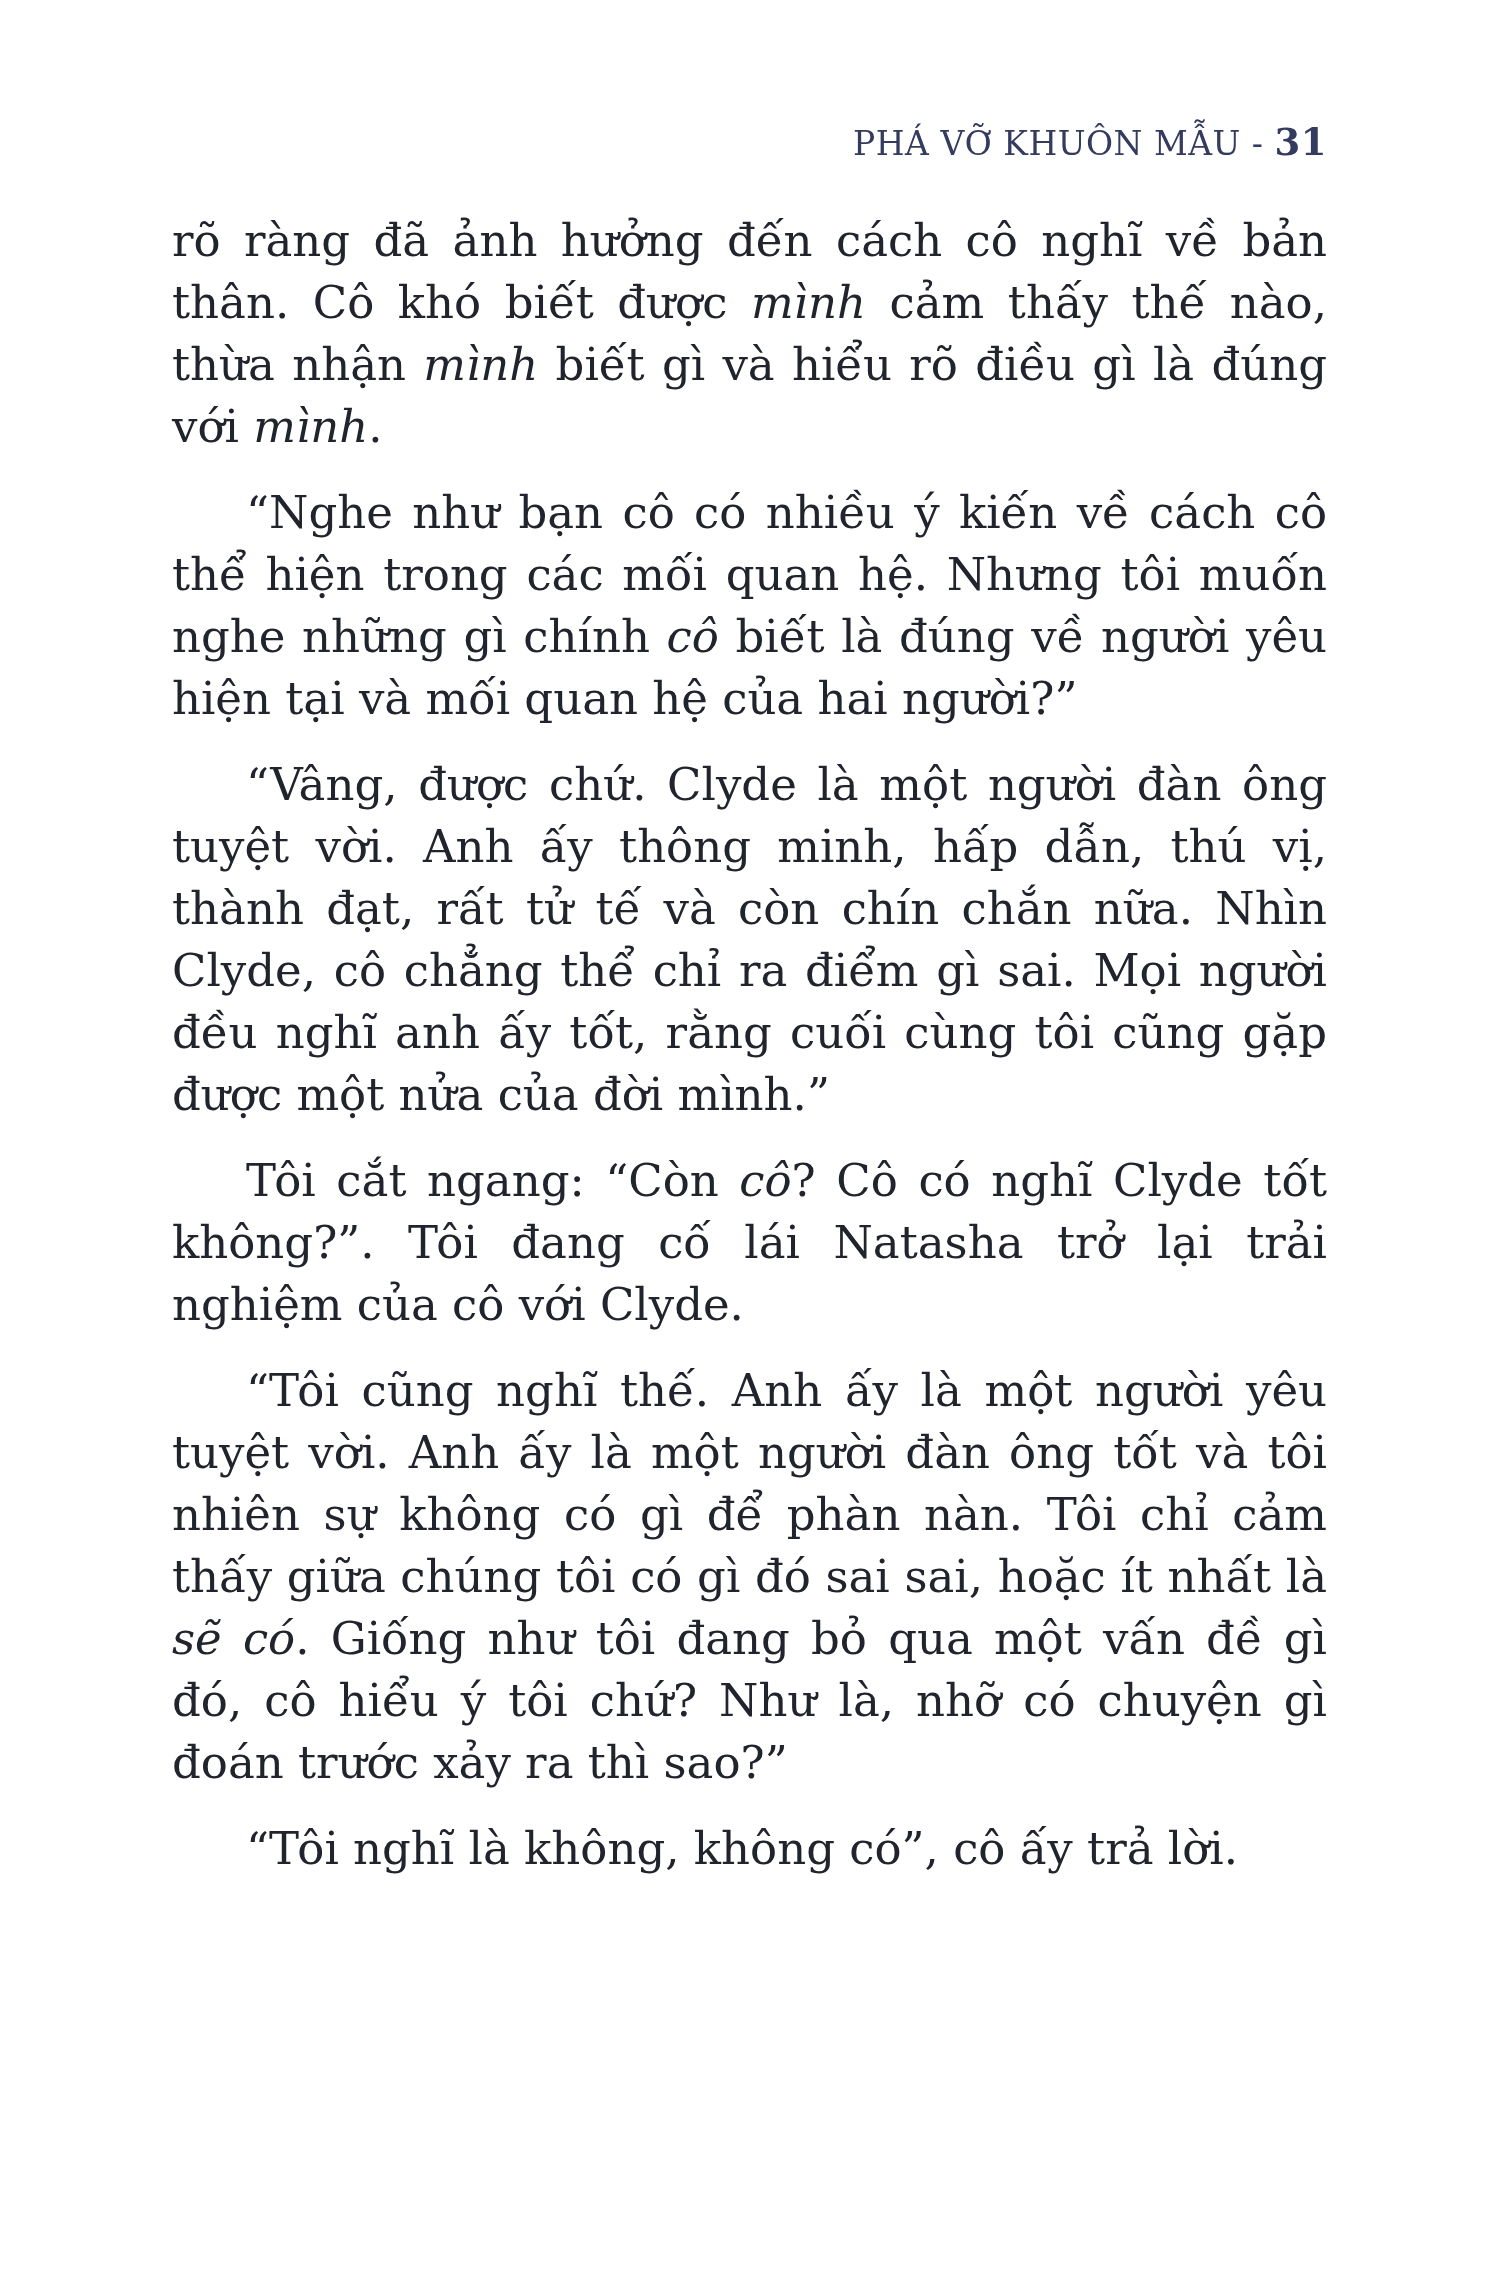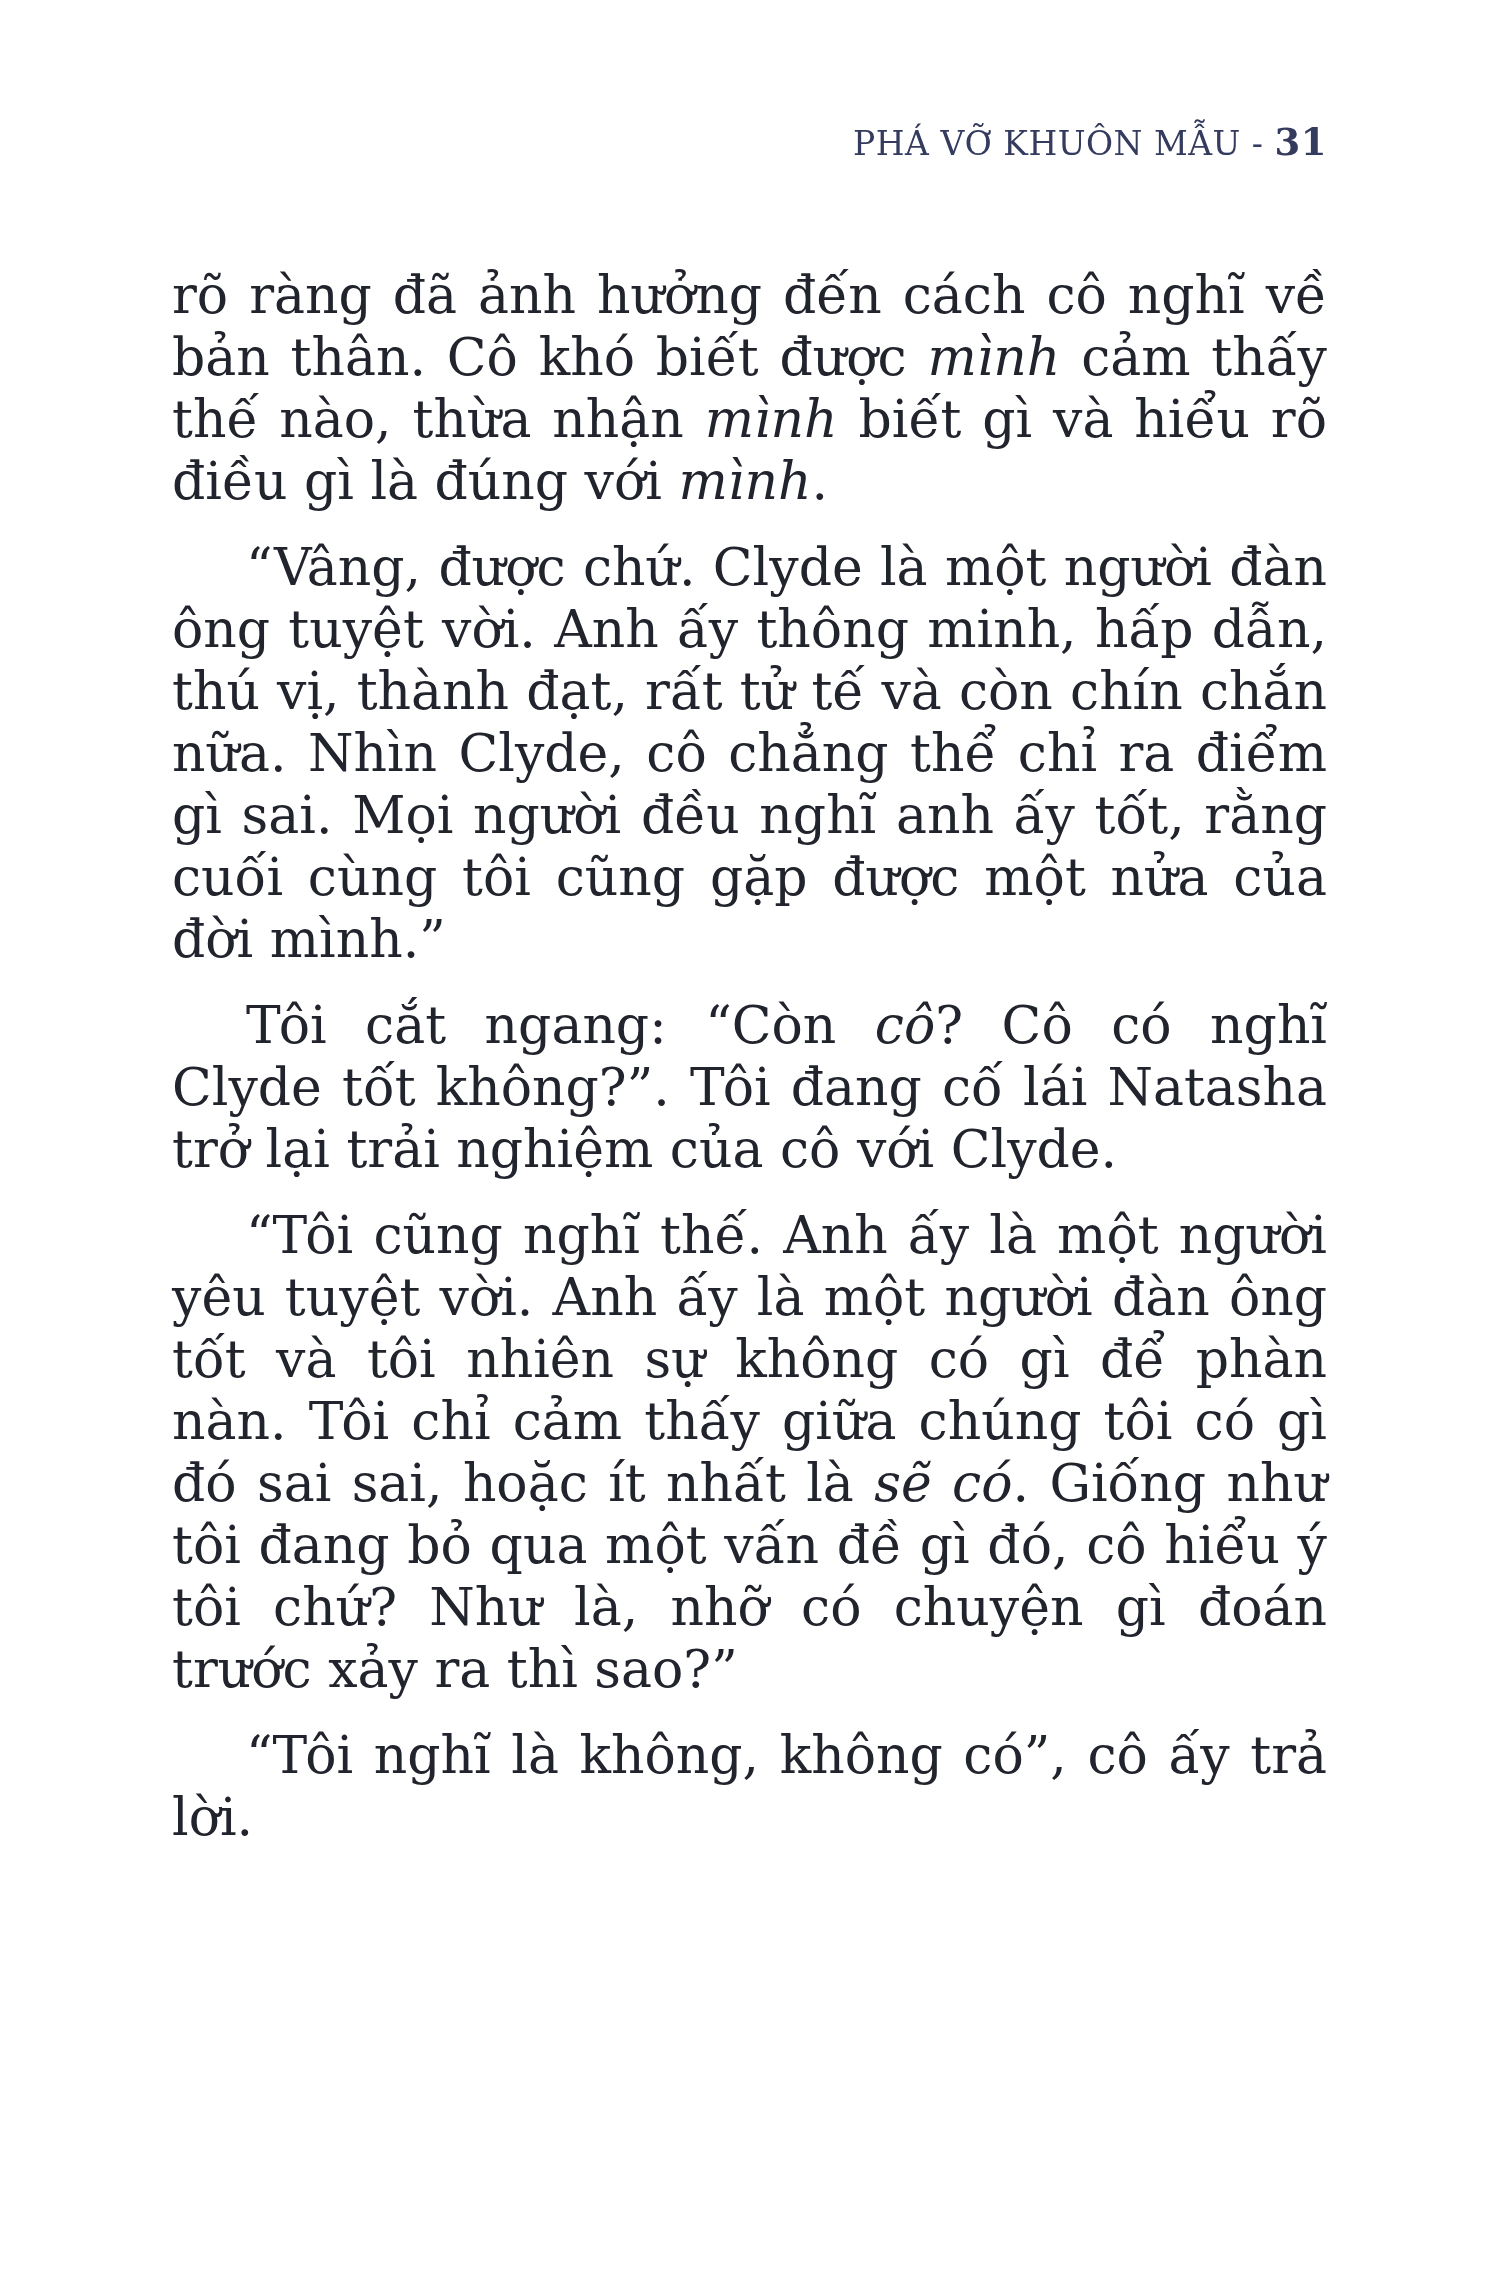--- a/index.html
+++ b/index.html
@@ -28,23 +28,23 @@
     font-size: 33px;
     line-height: 44px;
     letter-spacing: 0.5px;
     white-space: nowrap;
   }
   .running-head .pagenum {
     font-weight: bold;
     font-size: 37px;
   }
   .text-body {
-    margin-top: 98px;
+    margin-top: 44px;
     color: var(--body-color);
-    font-size: 52px;
+    font-size: 45px;
     line-height: 62px;
     text-align: justify;
   }
   .text-body p.para {
     margin: 24px 0 0 0;
   }
   .text-body p.para:first-child {
     margin-top: 0;
   }
   .text-body p.para.indent {
@@ -56,18 +56,19 @@
 </style>
 </head>
 <body>
 
 <div class="page">
   <div class="running-head">
     <span>PHÁ VỠ KHUÔN MẪU</span><span> - </span><span class="pagenum">31</span>
   </div>
   <div class="text-body">
       <p class="para"><span>rõ ràng đã ảnh hưởng đến cách cô nghĩ về bản thân. Cô khó biết được </span><em>mình</em><span> cảm thấy thế nào, thừa nhận </span><em>mình</em><span> biết gì và hiểu rõ điều gì là đúng với </span><em>mình</em><span>.</span></p>
+      <p class="para indent"><span>“Nghe như bạn cô có nhiều ý kiến về cách cô thể hiện trong các mối quan hệ. Nhưng tôi muốn nghe những gì chính </span><em>cô</em><span> biết là đúng về người yêu hiện tại và mối quan hệ của hai người?”</span></p>
       <p class="para indent"><span>“Vâng, được chứ. Clyde là một người đàn ông tuyệt vời. Anh ấy thông minh, hấp dẫn, thú vị, thành đạt, rất tử tế và còn chín chắn nữa. Nhìn Clyde, cô chẳng thể chỉ ra điểm gì sai. Mọi người đều nghĩ anh ấy tốt, rằng cuối cùng tôi cũng gặp được một nửa của đời mình.”</span></p>
       <p class="para indent"><span>Tôi cắt ngang: “Còn </span><em>cô</em><span>? Cô có nghĩ Clyde tốt không?”. Tôi đang cố lái Natasha trở lại trải nghiệm của cô với Clyde.</span></p>
       <p class="para indent"><span>“Tôi cũng nghĩ thế. Anh ấy là một người yêu tuyệt vời. Anh ấy là một người đàn ông tốt và tôi nhiên sự không có gì để phàn nàn. Tôi chỉ cảm thấy giữa chúng tôi có gì đó sai sai, hoặc ít nhất là </span><em>sẽ có</em><span>. Giống như tôi đang bỏ qua một vấn đề gì đó, cô hiểu ý tôi chứ? Như là, nhỡ có chuyện gì đoán trước xảy ra thì sao?”</span></p>
       <p class="para indent"><span>“Tôi nghĩ là không, không có”, cô ấy trả lời.</span></p>
     </div>
 </div>
 
 </body></html>

